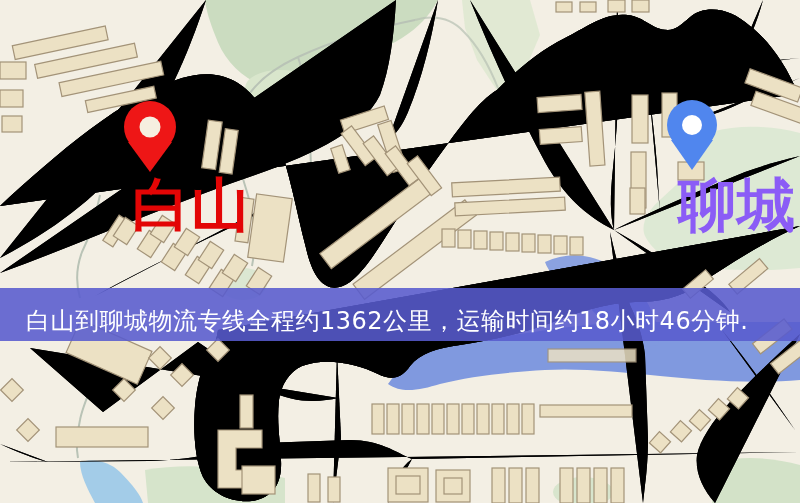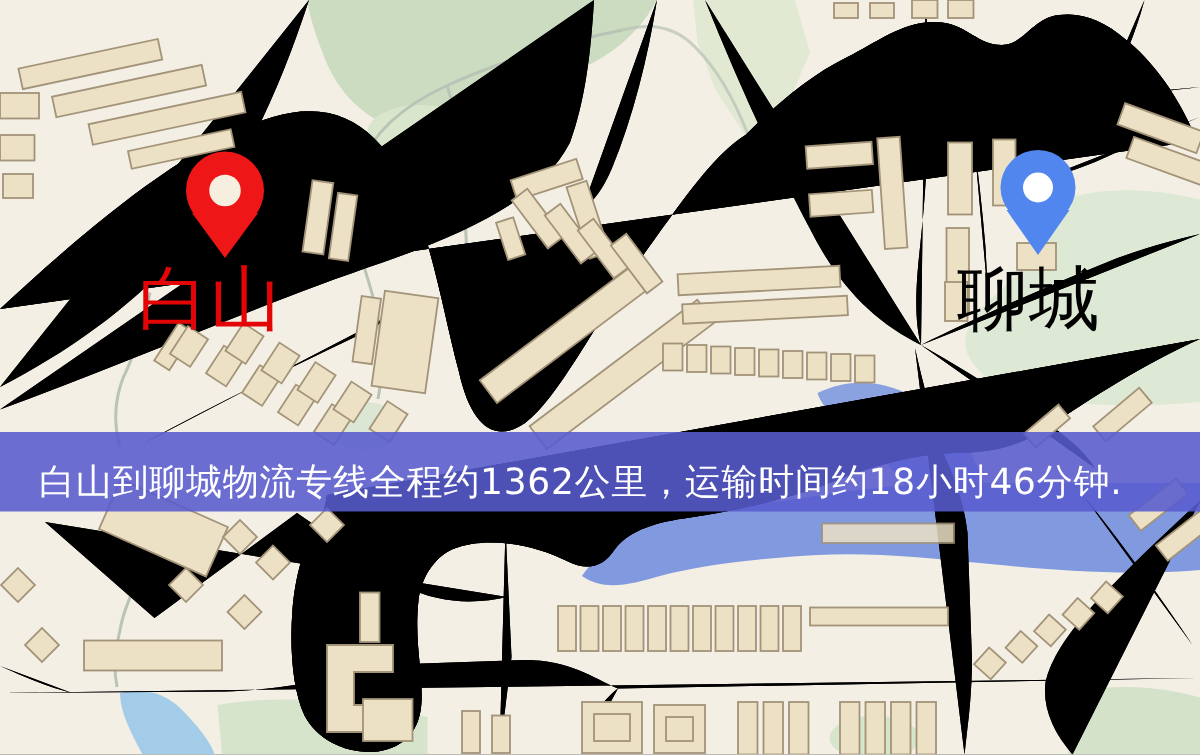--- a/index.html
+++ b/index.html
@@ -2,26 +2,27 @@
 <html><head>
 <meta charset="utf-8">
 <style>
   html,body{margin:0;padding:0;background:#888;}
   .stage{
     position:relative;width:800px;height:503px;overflow:hidden;
     background:#f3efe4;font-family:"DejaVu Sans",sans-serif;
   }
   .stage svg{position:absolute;left:0;top:0;display:block;}
   .city-label{
-    position:absolute;font-weight:normal;font-size:47px;line-height:1;
+    position:absolute;font-weight:bold;font-size:58px;line-height:1;
     letter-spacing:1px;white-space:nowrap;user-select:none;
     font-family:"DejaVu Sans",sans-serif;
+    margin-left:40px;
   }
   #origin-label{left:92px;top:176px;color:#e30505;}
-  #dest-label{left:638px;top:176px;color:#000000;}
+  #dest-label{left:638px;top:176px;color:#8b5cf6;}
   .banner{
     position:absolute;left:0;top:288px;width:800px;height:53px;
     background:rgba(88,91,206,0.88);color:#fff;
     font-size:24px;line-height:67px;padding-left:26px;box-sizing:border-box;
     white-space:nowrap;letter-spacing:0.5px;
   }
   .w8c{stroke-width:11px;} .w10c{stroke-width:13px;} .w12c{stroke-width:15px;}
   .w8{stroke-width:8px;}  .w10{stroke-width:10px;}  .w12{stroke-width:12px;}
   .bld rect,.bld path{fill:#ece1c4;stroke:#a39378;stroke-width:1.2px;}
   .bld .hollow{fill:none;}

